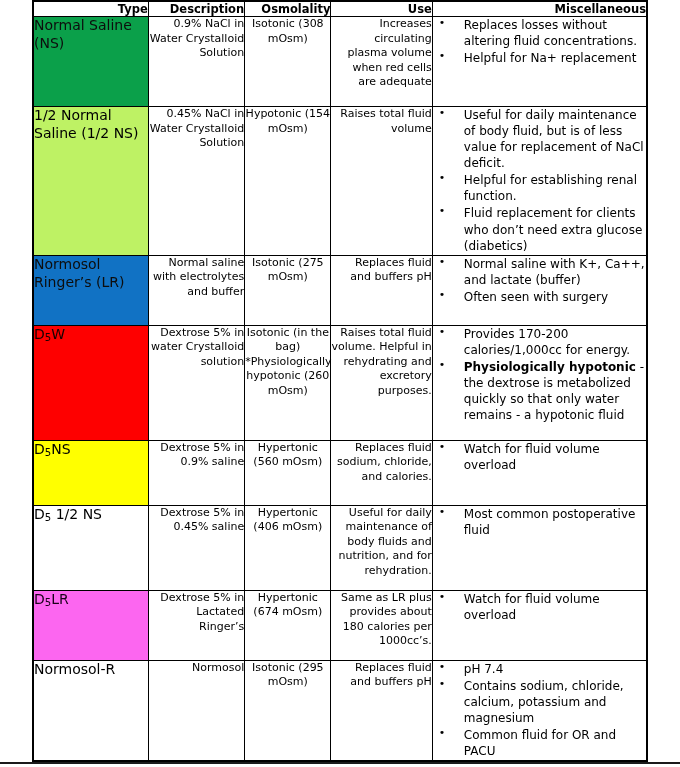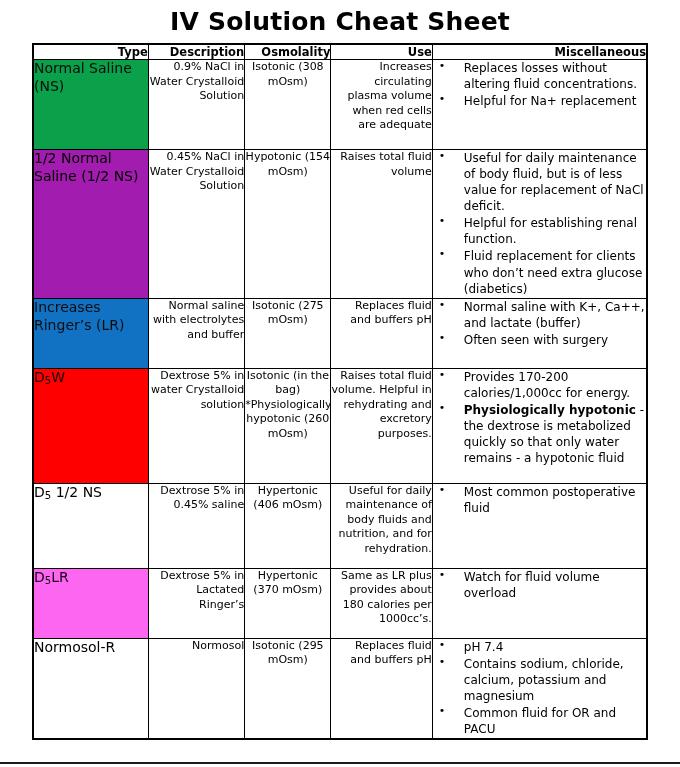--- a/index.html
+++ b/index.html
@@ -125,21 +125,20 @@
     bottom: 3px;
     height: 2px;
     background: #1b1b1b;
   }
 </style>
 </head>
 <body>
 
 <div class="page">
 
-  <div class="title">IV Solution Cheat Sheet</div>
 
   <div class="table-wrap">
     <table class="sheet">
       <colgroup>
         <col class="c-type">
           <col class="c-desc">
           <col class="c-osmo">
           <col class="c-use">
           <col class="c-misc">
       </colgroup>
@@ -159,34 +158,34 @@
             <td class="osmo-cell">Isotonic (308 mOsm)</td>
             <td class="use-cell">Increases circulating plasma volume when red cells are adequate</td>
             <td class="misc-cell">
               <ul class="bullets">
                 <li>Replaces losses without altering fluid concentrations.</li>
                 <li>Helpful for Na+ replacement</li>
               </ul>
             </td>
           </tr>
           <tr style="height: 110px;">
-            <td class="type-cell" style="background: #a21caf; color: rgb(0, 0, 0);">1/2 Normal Saline (1/2 NS)</td>
+            <td class="type-cell" style="background: #bef264; color: rgb(0, 0, 0);">1/2 Normal Saline (1/2 NS)</td>
             <td class="desc-cell">0.45% NaCl in Water Crystalloid Solution</td>
             <td class="osmo-cell">Hypotonic (154 mOsm)</td>
             <td class="use-cell">Raises total fluid volume</td>
             <td class="misc-cell">
               <ul class="bullets">
                 <li>Useful for daily maintenance of body fluid, but is of less value for replacement of NaCl deficit.</li>
                 <li>Helpful for establishing renal function.</li>
                 <li>Fluid replacement for clients who don’t need extra glucose (diabetics)</li>
               </ul>
             </td>
           </tr>
           <tr style="height: 70px;">
-            <td class="type-cell" style="background: rgb(17, 114, 196); color: rgb(13, 13, 13);">Increases Ringer’s (LR)</td>
+            <td class="type-cell" style="background: rgb(17, 114, 196); color: rgb(13, 13, 13);">Normosol Ringer’s (LR)</td>
             <td class="desc-cell">Normal saline with electrolytes and buffer</td>
             <td class="osmo-cell">Isotonic (275 mOsm)</td>
             <td class="use-cell">Replaces fluid and buffers pH</td>
             <td class="misc-cell">
               <ul class="bullets">
                 <li>Normal saline with K+, Ca++, and lactate (buffer)</li>
                 <li>Often seen with surgery</li>
               </ul>
             </td>
           </tr>
@@ -195,35 +194,46 @@
             <td class="desc-cell">Dextrose 5% in water Crystalloid solution</td>
             <td class="osmo-cell">Isotonic (in the bag) *Physiologically hypotonic (260 mOsm)</td>
             <td class="use-cell">Raises  total fluid volume. Helpful in rehydrating and excretory purposes.</td>
             <td class="misc-cell">
               <ul class="bullets">
                 <li>Provides 170-200 calories/1,000cc for energy.</li>
                 <li><span class="b">Physiologically hypotonic</span> - the dextrose is metabolized quickly so that only water remains - a hypotonic fluid</li>
               </ul>
             </td>
           </tr>
+          <tr style="height: 65px;">
+            <td class="type-cell" style="background: rgb(255, 255, 0); color: rgb(0, 0, 0);">D<sub>5</sub>NS</td>
+            <td class="desc-cell">Dextrose 5% in 0.9% saline</td>
+            <td class="osmo-cell">Hypertonic (560 mOsm)</td>
+            <td class="use-cell">Replaces fluid sodium, chloride, and calories.</td>
+            <td class="misc-cell">
+              <ul class="bullets">
+                <li>Watch for fluid volume overload</li>
+              </ul>
+            </td>
+          </tr>
           <tr style="height: 85px;">
             <td class="type-cell" style="background: rgb(255, 255, 255); color: rgb(0, 0, 0);">D<sub>5</sub> 1/2 NS</td>
             <td class="desc-cell">Dextrose 5% in 0.45% saline</td>
             <td class="osmo-cell">Hypertonic (406 mOsm)</td>
             <td class="use-cell">Useful for daily maintenance of body fluids and nutrition, and for rehydration.</td>
             <td class="misc-cell">
               <ul class="bullets">
                 <li>Most common postoperative fluid</li>
               </ul>
             </td>
           </tr>
           <tr style="height: 70px;">
             <td class="type-cell" style="background: rgb(252, 102, 240); color: rgb(26, 0, 26);">D<sub>5</sub>LR</td>
             <td class="desc-cell">Dextrose 5% in Lactated Ringer’s</td>
-            <td class="osmo-cell">Hypertonic (370 mOsm)</td>
+            <td class="osmo-cell">Hypertonic (674 mOsm)</td>
             <td class="use-cell">Same as LR plus provides about 180 calories per 1000cc’s.</td>
             <td class="misc-cell">
               <ul class="bullets">
                 <li>Watch for fluid volume overload</li>
               </ul>
             </td>
           </tr>
           <tr style="height: 95px;">
             <td class="type-cell" style="background: rgb(255, 255, 255); color: rgb(0, 0, 0);">Normosol-R</td>
             <td class="desc-cell">Normosol</td>

